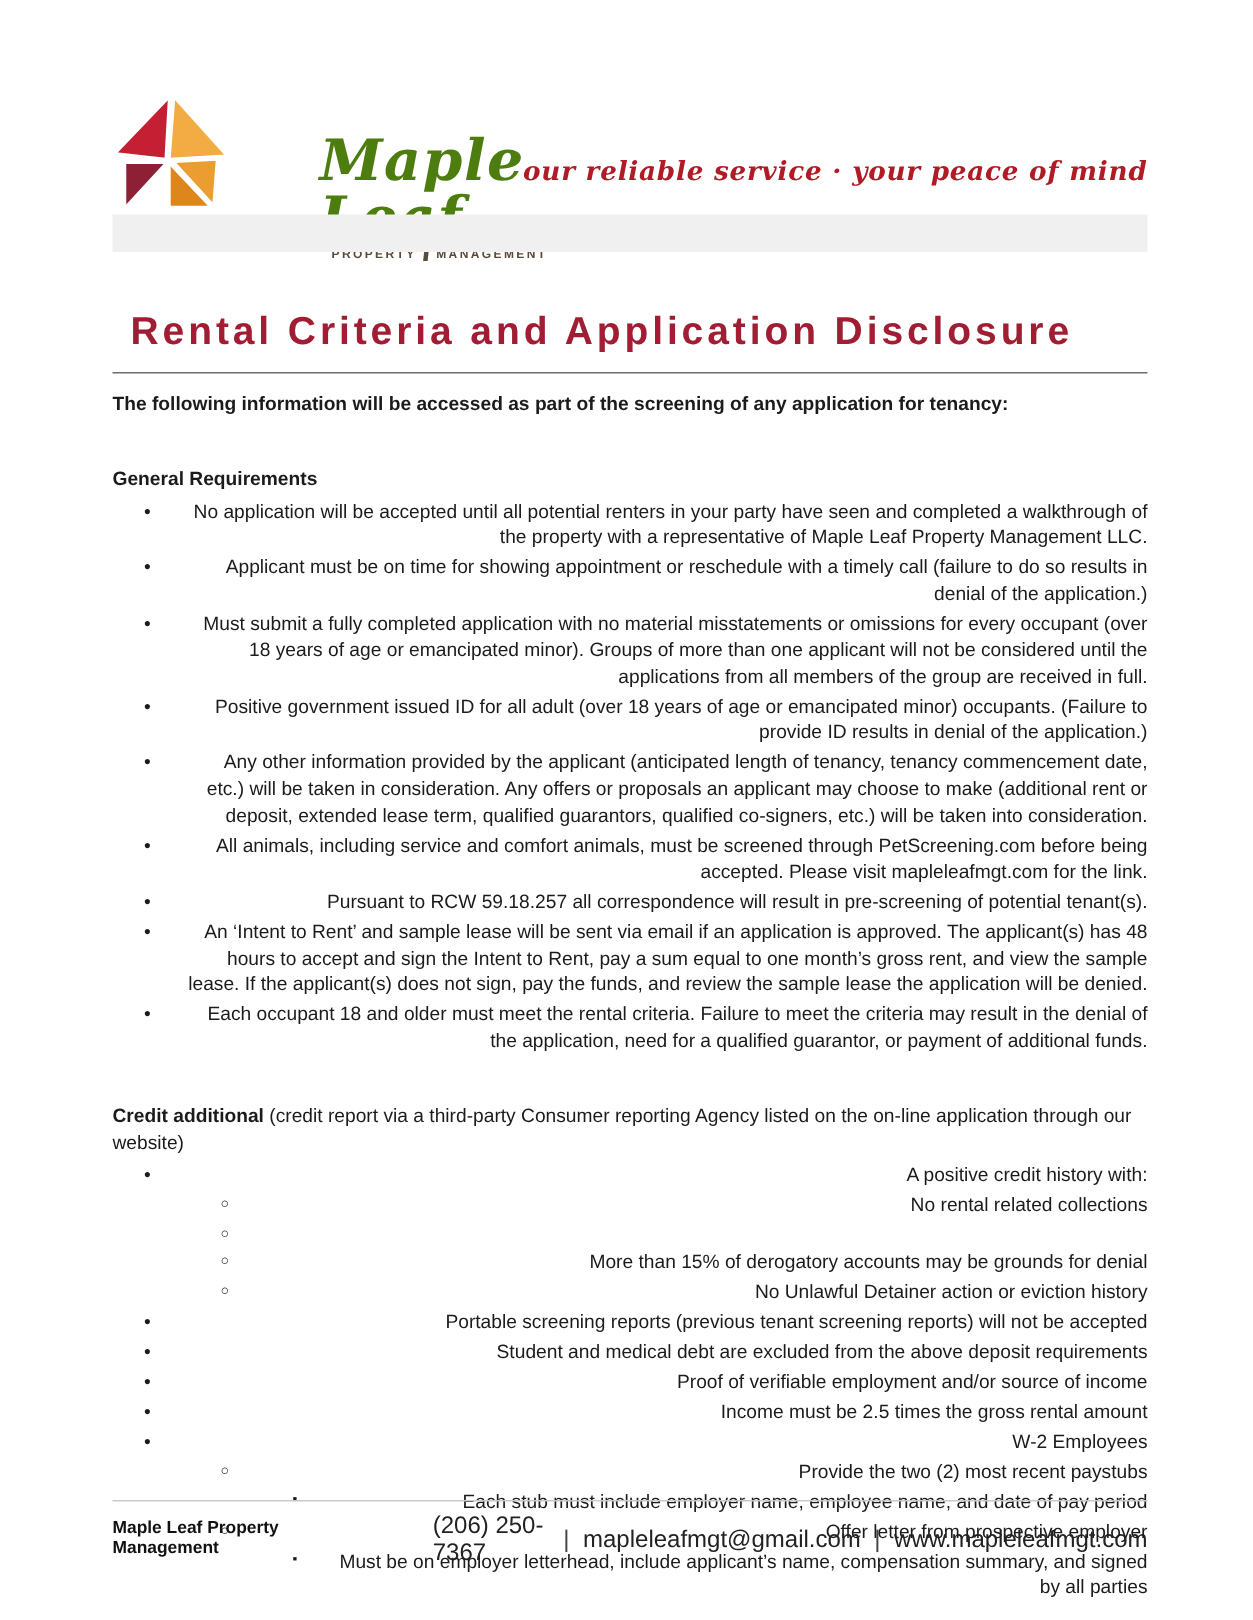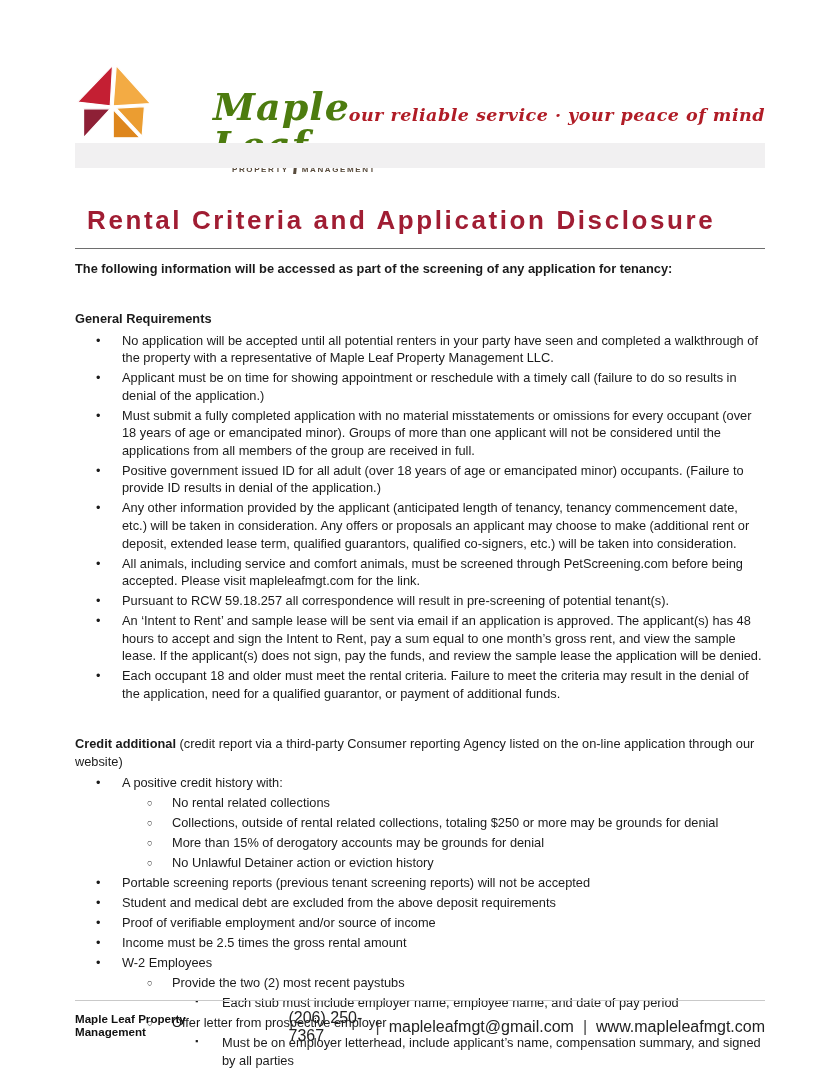--- a/index.html
+++ b/index.html
@@ -8,21 +8,21 @@
     font-family:"Liberation Sans",sans-serif;color:#1b1b1b;
   }
   
   .logo-house{position:absolute;left:76px;top:64px;width:76px;height:76px;}
   .brand{position:absolute;left:213px;top:88px;width:220px;}
   .brand-name{
     font-family:"DejaVu Serif",serif;font-style:italic;font-weight:700;
     font-size:38px;color:#4d7c0f;letter-spacing:1px;line-height:1;
   }
   .brand-sub{
-    display:flex;align-items:center;gap:5px;margin-top:1px;margin-left:19px;
+    display:flex;align-items:center;gap:5px;margin-top:1px;margin-left:8px;
     font-size:8px;font-weight:700;letter-spacing:1.6px;color:#584b3c;
   }
   .brand-divider{width:3px;height:17px;background:#584b3c;margin-top:-8px;transform:skewX(-6deg);}
   .tagline{
     position:absolute;right:70px;top:105px;
     font-family:"DejaVu Serif",serif;font-style:italic;font-weight:600;
     font-size:17.5px;color:#b01c26;letter-spacing:.5px;
   }
   .gray-band{position:absolute;left:75px;top:143px;width:690px;height:25px;background:#f1f0f1;}
   
@@ -34,21 +34,21 @@
   .title-rule{border:none;border-top:1.6px solid #6e6e6e;margin:8px 0 11px;}
   .intro{font-size:12.8px;font-weight:700;margin:0 0 13px;line-height:1.36;}
   .sec-head{font-size:12.8px;margin:33px 0 4px;line-height:1.36;}
   .li{display:flex;margin:0 0 2.5px;font-size:12.8px;line-height:1.37;}
   .lvl1{padding-left:21px;}
   .lvl2{padding-left:72px;}
   .lvl3{padding-left:120px;}
   .marker{flex:0 0 26px;}
   .lvl2 .marker{flex:0 0 25px;font-size:9.5px;padding-top:2px;}
   .lvl3 .marker{flex:0 0 27px;font-size:9px;padding-top:1px;}
-  .txt{flex:1;}
+  .txt{flex:1;text-align:right;}
   
   footer{position:absolute;left:75px;top:1000px;width:690px;}
   .footer-rule{border:none;border-top:1.6px solid #c9c9c9;margin:0 0 8px;}
   .footer-row{display:flex;justify-content:space-between;align-items:baseline;gap:40px;}
   .company{font-weight:700;font-size:11.6px;color:#111;}
   .contact{font-size:16px;color:#222;display:flex;gap:9px;align-items:center;}
   .pipe{color:#444;}
 </style>
 </head>
 <body>
@@ -121,21 +121,20 @@
         <div class="li lvl1">
           <span class="marker">•</span>
           <span class="txt">A positive credit history with:</span>
         </div>
         <div class="li lvl2">
           <span class="marker">○</span>
           <span class="txt">No rental related collections</span>
         </div>
         <div class="li lvl2">
           <span class="marker">○</span>
-          <span class="txt">Collections, outside of rental related collections, totaling $250 or more may be grounds for denial</span>
         </div>
         <div class="li lvl2">
           <span class="marker">○</span>
           <span class="txt">More than 15% of derogatory accounts may be grounds for denial</span>
         </div>
         <div class="li lvl2">
           <span class="marker">○</span>
           <span class="txt">No Unlawful Detainer action or eviction history</span>
         </div>
         <div class="li lvl1">

